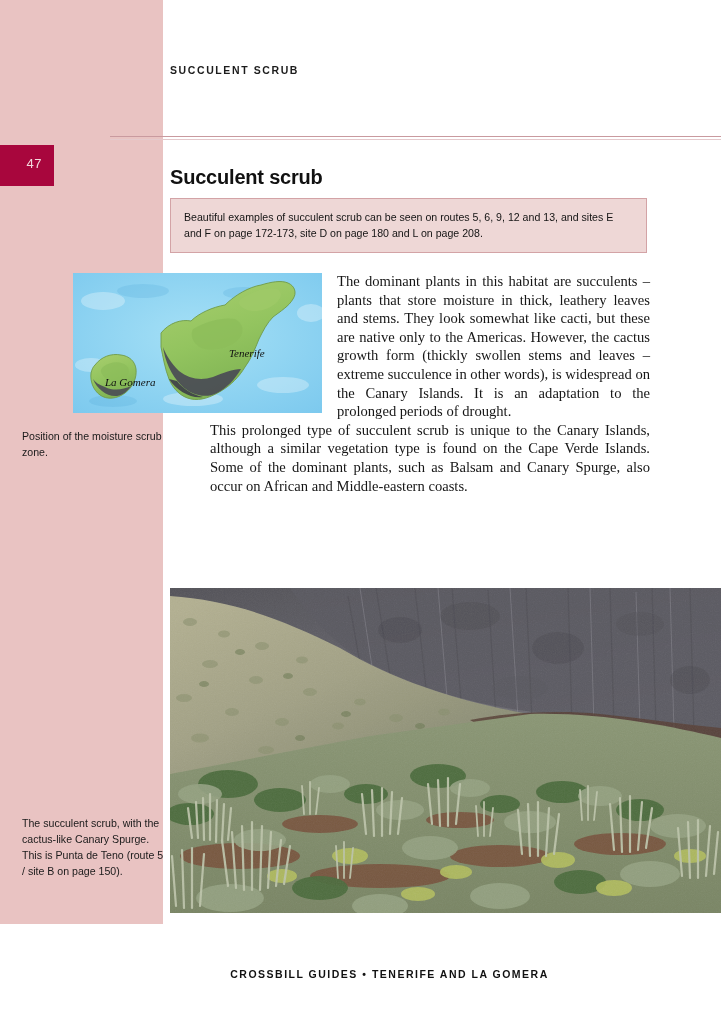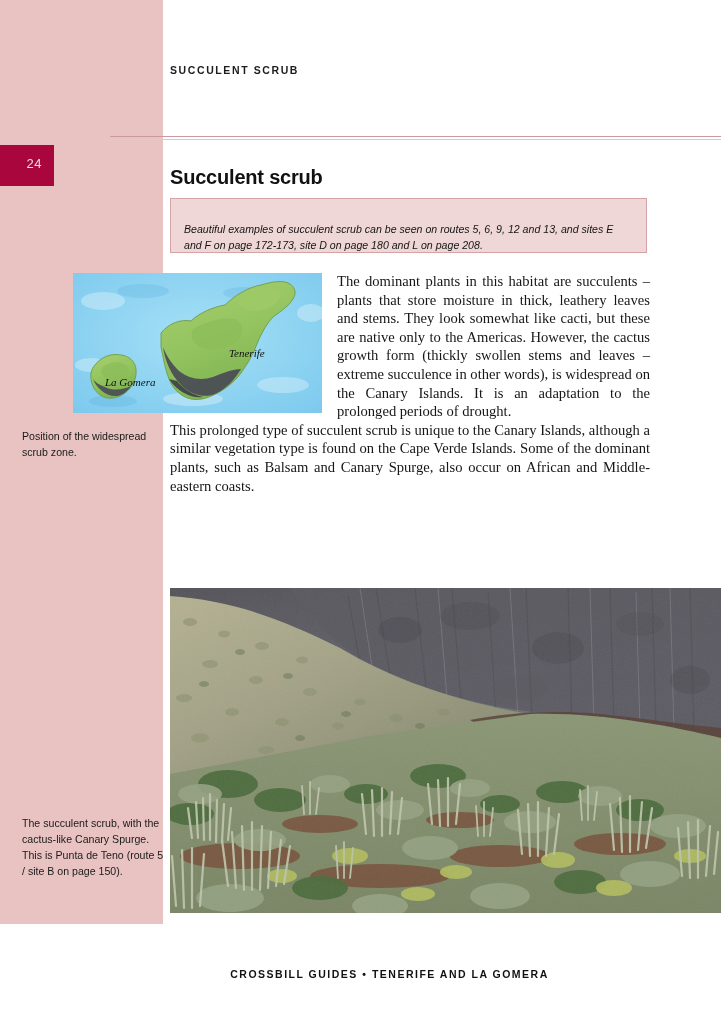--- a/index.html
+++ b/index.html
@@ -90,26 +90,25 @@
     left: 170px;
     top: 198px;
     width: 477px;
     height: 55px;
     background: #eed7d6;
     border: 1px solid #d3a3a6;
     box-sizing: border-box;
   }
   #callout p {
     margin: 0;
-    padding: 22px 13px 0 13px;
+    padding: 10px 13px 0 13px;
     font-family: "Liberation Sans", sans-serif;
     font-size: 10.6px;
     line-height: 16px;
     color: #141414;
-    font-style: italic;
   }
 
   
   #map-figure {
     position: absolute;
     left: 73px;
     top: 273px;
     width: 249px;
     height: 140px;
     overflow: hidden;
@@ -141,21 +140,21 @@
     color: #161616;
     text-align: justify;
   }
   #map-float {
     float: left;
     width: 167px;
     height: 131px;
     shape-outside: content-box;
   }
   #body-col p { margin: 0; }
-  #body-col p.hang { text-align: justify; }
+  #body-col p.hang { text-align: justify; margin-left: 40px; }
 
   
   #photo {
     position: absolute;
     left: 170px;
     top: 588px;
     width: 551px;
     height: 325px;
     overflow: hidden;
     background: #7d7f83;
@@ -188,21 +187,21 @@
     color: #111111;
     margin-left: 29px;
   }
 </style>
 </head>
 <body>
 
 <div id="sidebar"></div>
 
 <div id="page-badge">
-  <span>24</span>
+  <span>47</span>
 </div>
 
 <div id="running-header">SUCCULENT SCRUB</div>
 
 <div id="header-rule"></div>
 <div id="header-rule-2"></div>
 
 <h1 id="page-title">Succulent scrub</h1>
 
 <div id="callout">
@@ -262,21 +261,21 @@
              C40,110 32,107 29,101 C27,98 28,96 30,94 Z" fill="#8cbc5a" opacity="0.7"></path>
 
     <path d="M20,106 C24,116 34,124 44,123 C50,122 55,118 58,113
              C50,117 40,118 32,114 C26,112 22,109 20,106 Z" fill="#4a4b55" opacity="0.9"></path>
 
     <text x="156" y="84" font-family="Liberation Serif, serif" font-style="italic" font-size="11" fill="#101010">Tenerife</text>
     <text x="32" y="113" font-family="Liberation Serif, serif" font-style="italic" font-size="11" fill="#101010">La Gomera</text>
   </svg>
 </div>
 
-<div id="map-caption">Position of the widespread scrub zone.</div>
+<div id="map-caption">Position of the moisture scrub zone.</div>
 
 <div id="body-col">
   <div id="map-float"></div>
   <p class="hang">The dominant plants in this habitat are succulents – plants that store moisture in thick, leathery leaves and stems. They look somewhat like cacti, but these are native only to the Americas. However, the cactus growth form (thickly swollen stems and leaves – extreme succulence in other words), is widespread on the Canary Islands. It is an adaptation to the prolonged periods of drought.</p>
   <p class="hang">This prolonged type of succulent scrub is unique to the Canary Islands, although a similar vegetation type is found on the Cape Verde Islands. Some of the dominant plants, such as Balsam and Canary Spurge, also occur on African and Middle-eastern coasts.</p>
 </div>
 
 <div id="photo">
   <svg id="photo-svg" viewBox="0 0 551 325" xmlns="http://www.w3.org/2000/svg">
     <defs>

